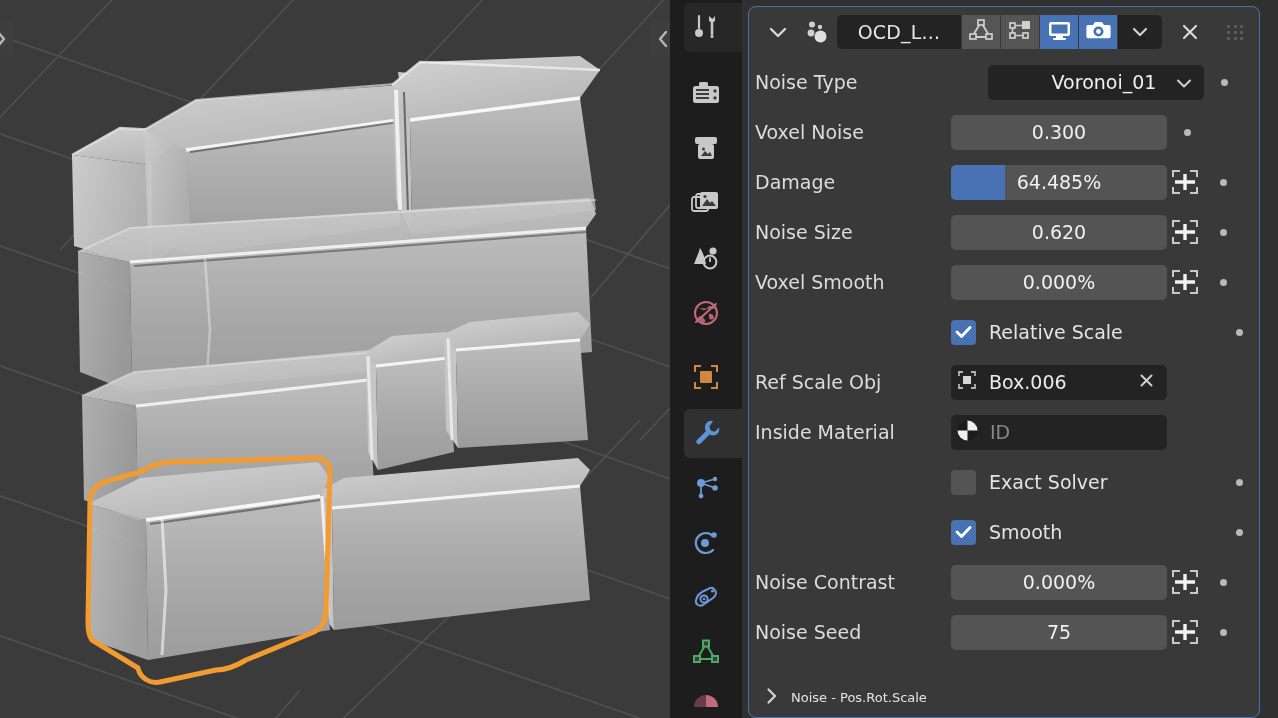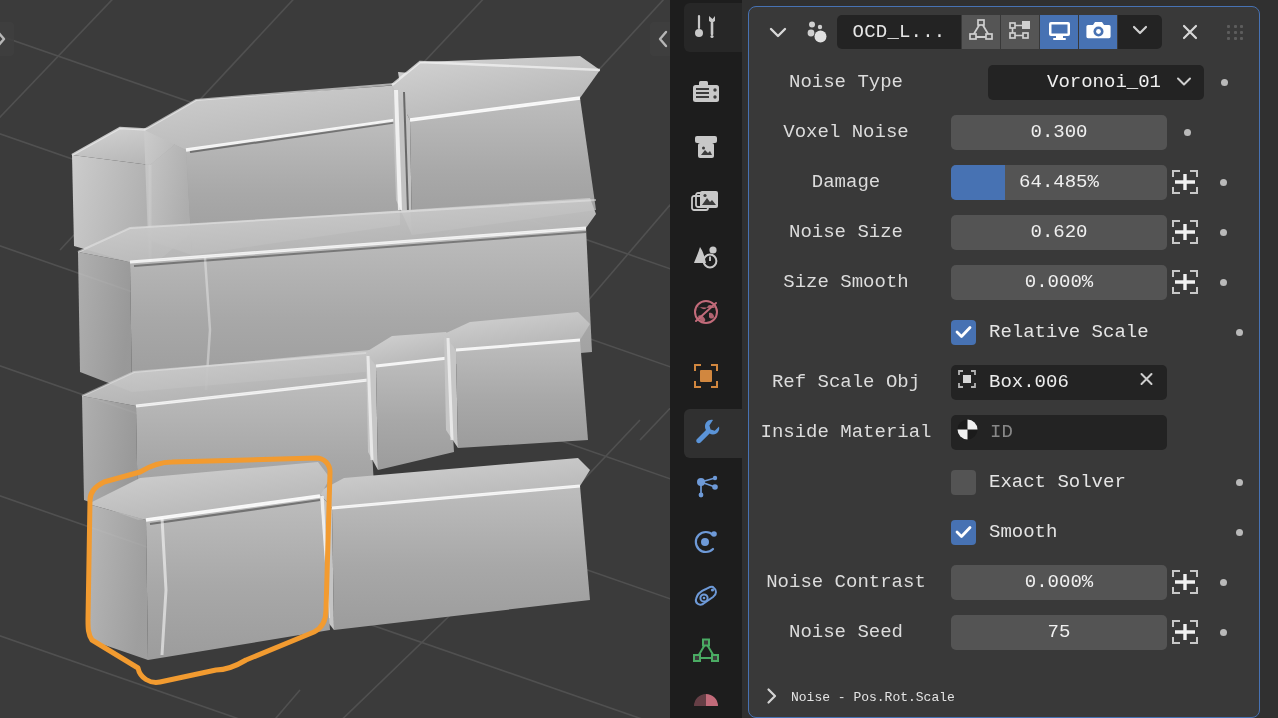--- a/index.html
+++ b/index.html
@@ -2,21 +2,21 @@
 <html><head>
 <meta charset="utf-8">
 <style>
   * { box-sizing: border-box; margin: 0; padding: 0; }
   html, body {
     width: 1278px; height: 718px;
     background: #1d1d1d;
     font-family: "DejaVu Sans", "Liberation Sans", sans-serif;
     overflow: hidden;
   }
-  #app { position: relative; width: 1144px; height: 718px; font-family: Liberation Mono, monospace; }
+  #app { position: relative; width: 1144px; height: 718px; }
 
   
   #viewport {
     position: absolute; left: 0; top: 0; width: 670px; height: 718px;
     background: #3b3b3b;
     overflow: hidden;
   }
   #grid { position: absolute; inset: 0; }
   .wall { position: absolute; left: 0; top: 0; width: 670px; height: 718px; }
 
@@ -103,21 +103,21 @@
   .hdr-drag i { width: 3px; height: 3px; background: #5c5c5c; display:block; border-radius:1px; }
 
   
   .row {
     display: flex; align-items: center;
     height: 50px;
     padding-left: 6px;
   }
   .row-label {
     width: 196px;
-    text-align: center;
+    text-align: left;
     color: #dcdcdc;
     font-size: 19px;
     padding-right: 14px;
     white-space: nowrap;
   }
   .field {
     height: 35px;
     width: 216px;
     background: #545454;
     border-radius: 5px;
@@ -605,21 +605,21 @@
             <path d="M3 9 L3 3 L10 3 M20 3 L27 3 L27 9 M27 19 L27 25 L20 25 M10 25 L3 25 L3 19" fill="none" stroke="#c8c8c8" stroke-width="2"></path>
             <path d="M15 6 L15 22 M5 14 L25 14" stroke="#f2f2f2" stroke-width="3.4"></path>
           </svg>
         </div>
         <div class="decor-dot">
             <i></i>
           </div>
       </div>
 
       <div class="row">
-        <div class="row-label">Size Smooth</div>
+        <div class="row-label">Voxel Smooth</div>
         <div class="field">
           <span class="val">0.000%</span>
         </div>
         <div class="decor-grid">
           <svg width="30" height="28" viewBox="0 0 30 28">
             <path d="M3 9 L3 3 L10 3 M20 3 L27 3 L27 9 M27 19 L27 25 L20 25 M10 25 L3 25 L3 19" fill="none" stroke="#c8c8c8" stroke-width="2"></path>
             <path d="M15 6 L15 22 M5 14 L25 14" stroke="#f2f2f2" stroke-width="3.4"></path>
           </svg>
         </div>
         <div class="decor-dot">

